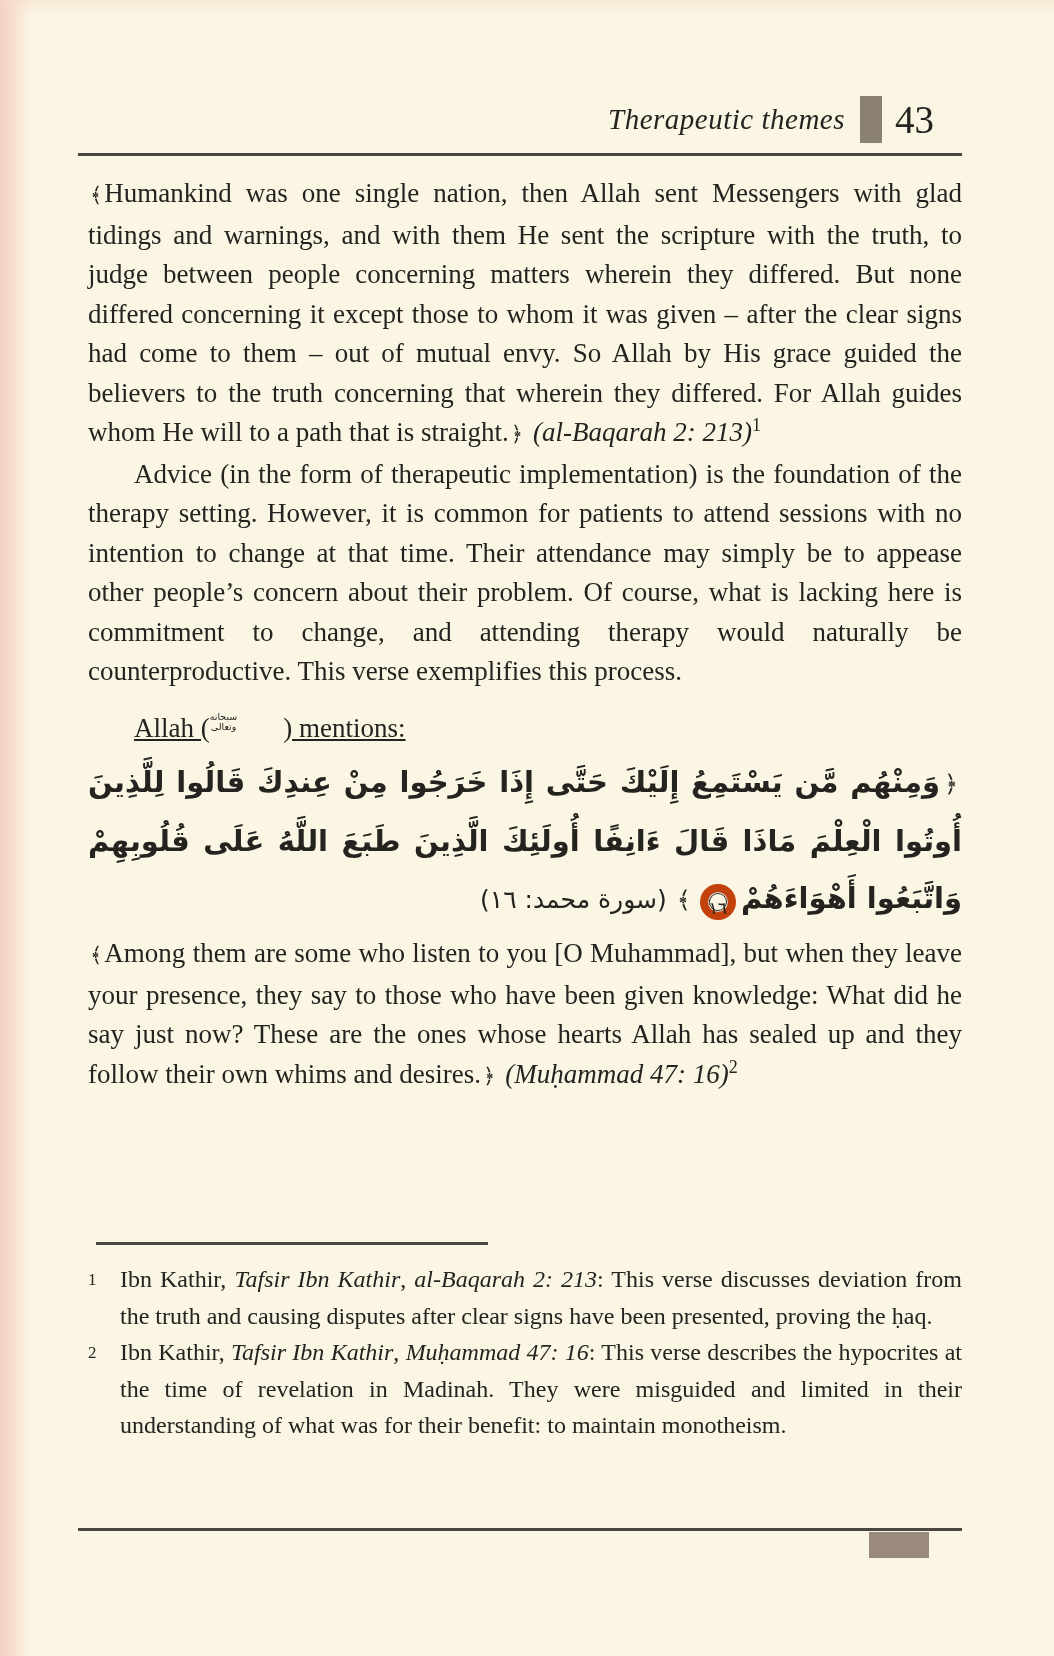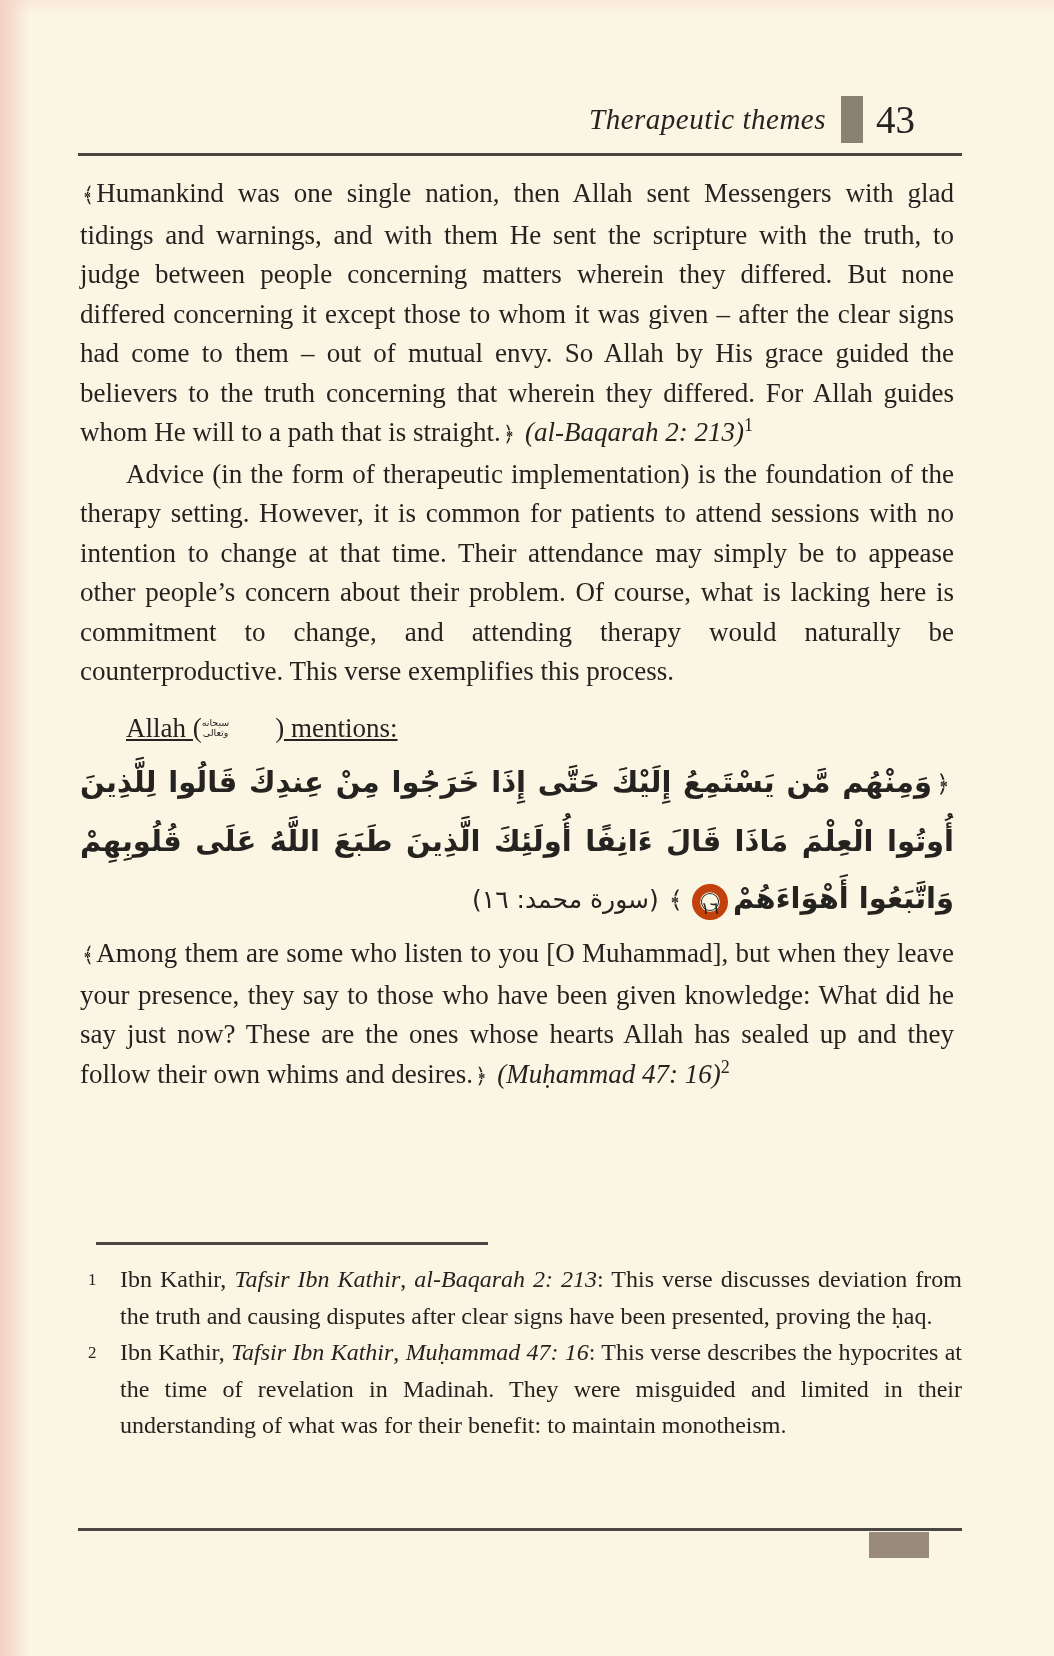--- a/index.html
+++ b/index.html
@@ -14,49 +14,49 @@
   }
   .edge-tint {
     position:absolute; left:0; top:0; bottom:0; width:30px;
     background:linear-gradient(90deg, rgba(243,205,192,0.95), rgba(243,205,192,0));
   }
   .edge-tint-top {
     position:absolute; left:0; top:0; right:0; height:14px;
     background:linear-gradient(180deg, rgba(246,216,201,0.45), rgba(246,216,201,0));
   }
   .header {
-    position:absolute; top:96px; left:73px; width:842px;
+    position:absolute; top:96px; left:92px; width:842px;
     display:flex; justify-content:flex-end; align-items:center;
   }
   .header-title {
     font-style:italic; font-size:29px; letter-spacing:0.5px;
   }
   .header-badge {
     width:22px; height:47px; background:#8b8172; margin:0 13px 0 15px;
   }
   .header-pagenum { font-size:39px; }
   .top-rule {
     position:absolute; top:153px; left:78px; width:884px;
     border-top:3px solid #4a4742;
   }
   .content {
-    position:absolute; top:174px; left:80px; width:874px;
+    position:absolute; top:174px; left:88px; width:874px;
     font-size:27px; line-height:39.5px; text-align:justify;
   }
   .indent { text-indent:46px; }
   .qmark {
     font-family:"DejaVu Sans",sans-serif;
     font-size:21px; padding:0 2px;
   }
   .cite { font-style:italic; margin-left:8px; }
   sup.fnref { font-size:18px; line-height:0; vertical-align:super; }
   .mentions { margin-top:17px;text-decoration:underline; }
   .honorific {
     display:inline-flex; flex-direction:column; align-items:center;
-    justify-content:center; vertical-align:middle;
+    vertical-align:middle;
     font-family:"DejaVu Sans",sans-serif;
     font-size:9.5px; line-height:10px; height:32px; min-width:30px;
     direction:rtl; position:relative; top:-2px;
   }
   .arabic {
     direction:rtl; text-align:justify;
     font-family:"DejaVu Sans",sans-serif;
     font-size:29px; font-weight:bold; line-height:57px;
     margin-top:6px;
   }

